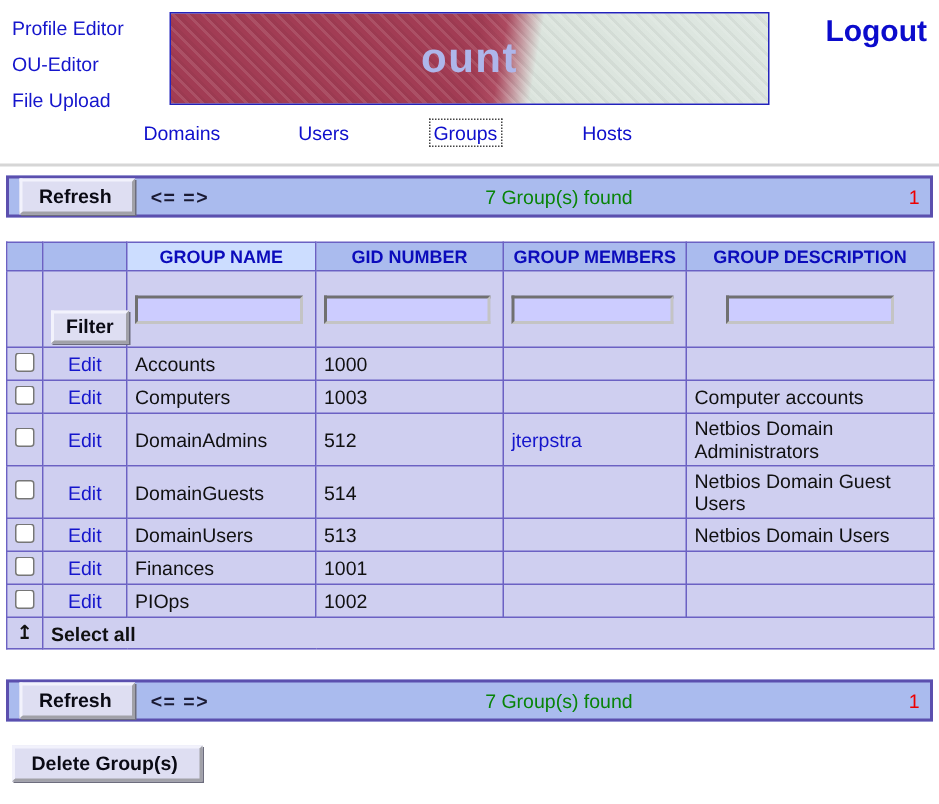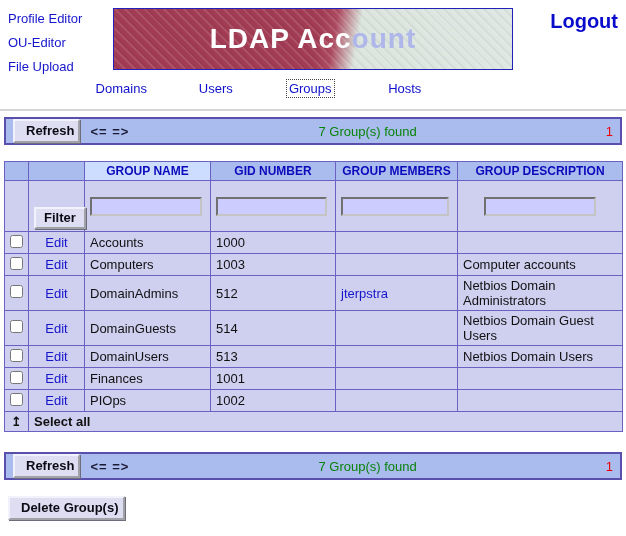--- a/index.html
+++ b/index.html
@@ -48,21 +48,21 @@
   .nav-arrows { color: #1a1a33; font-weight: bold; font-size: 13px; letter-spacing: 1px; }
   .nav-arrows span { cursor: pointer; }
 
   
   .btn {
     font-family: "Liberation Sans", "DejaVu Sans", sans-serif;
     font-weight: bold; font-size: 13px; color: #0a0a14;
     background: #dedef2;
     border: 2px outset #f2f2fc;
     box-shadow: 1px 1px 0 #6d6d7d;
-    padding: 2px 4px 3px 11px;
+    padding: 2px 14px 3px 11px;
     cursor: pointer;
   }
 
   
   table.grid {
     margin: 16px 4px 0 4px; width: 618px;
     border-collapse: collapse; table-layout: fixed;
     border: 1px solid #5b4fae;
   }
   table.grid td, table.grid th { border: 1px solid #6b61c3; padding: 2px 5px; vertical-align: middle; }
@@ -86,21 +86,21 @@
 </style>
 </head>
 <body>
 
 <div class="topbar">
   <div class="side-links">
     <a>Profile Editor</a>
     <a>OU-Editor</a>
     <a>File Upload</a>
   </div>
-  <div class="banner"><span class="seg1">LDAP Acc</span><span class="seg2">ount</span></div>
+  <div class="banner"><span class="seg2">ount</span></div>
   <a class="logout">Logout</a>
 </div>
 
 <div class="nav">
   <a>Domains</a>
   <a>Users</a>
   <a class="active">Groups</a>
   <a>Hosts</a>
 </div>
 

